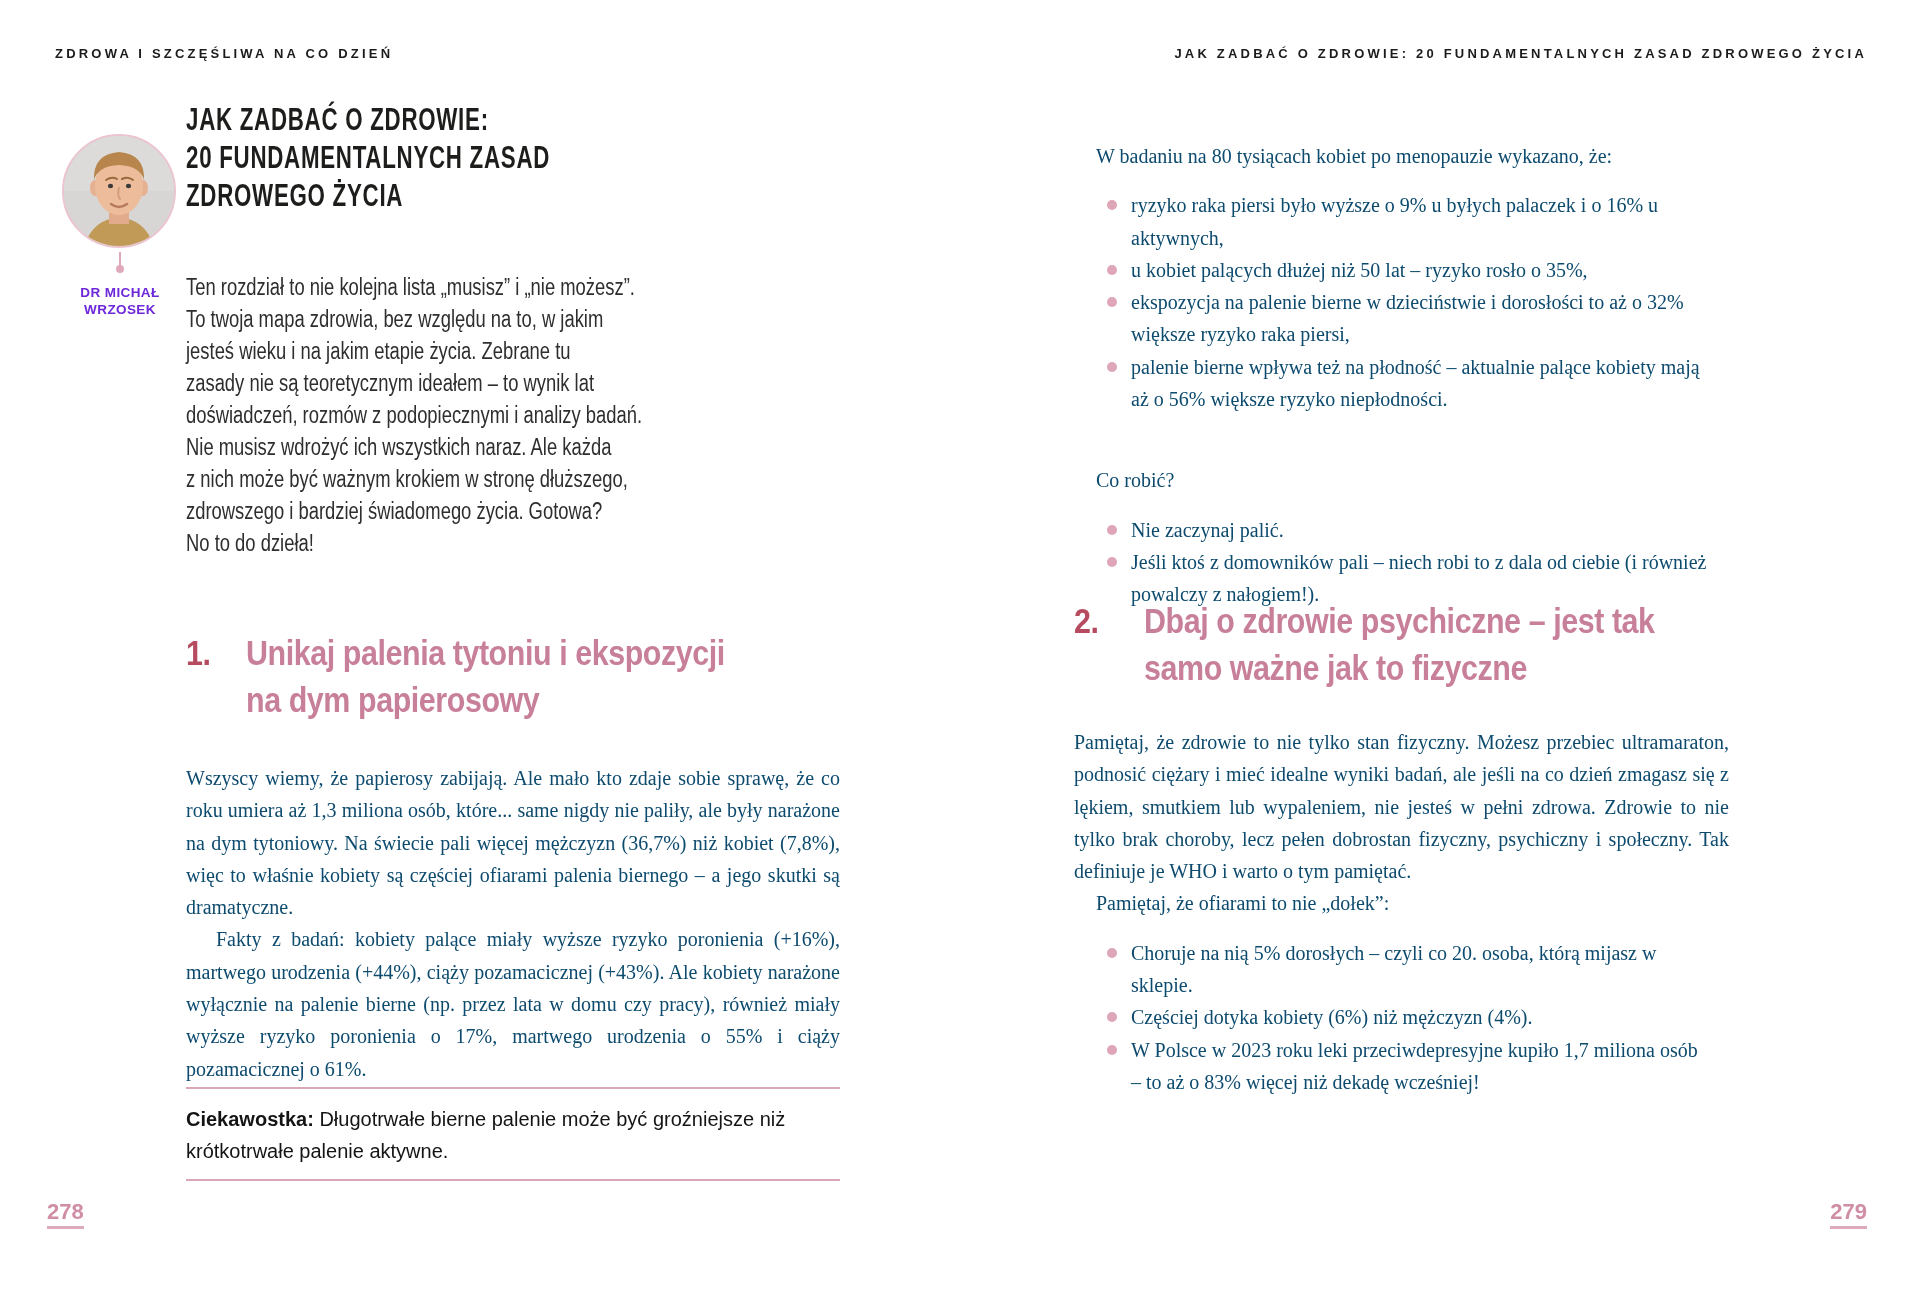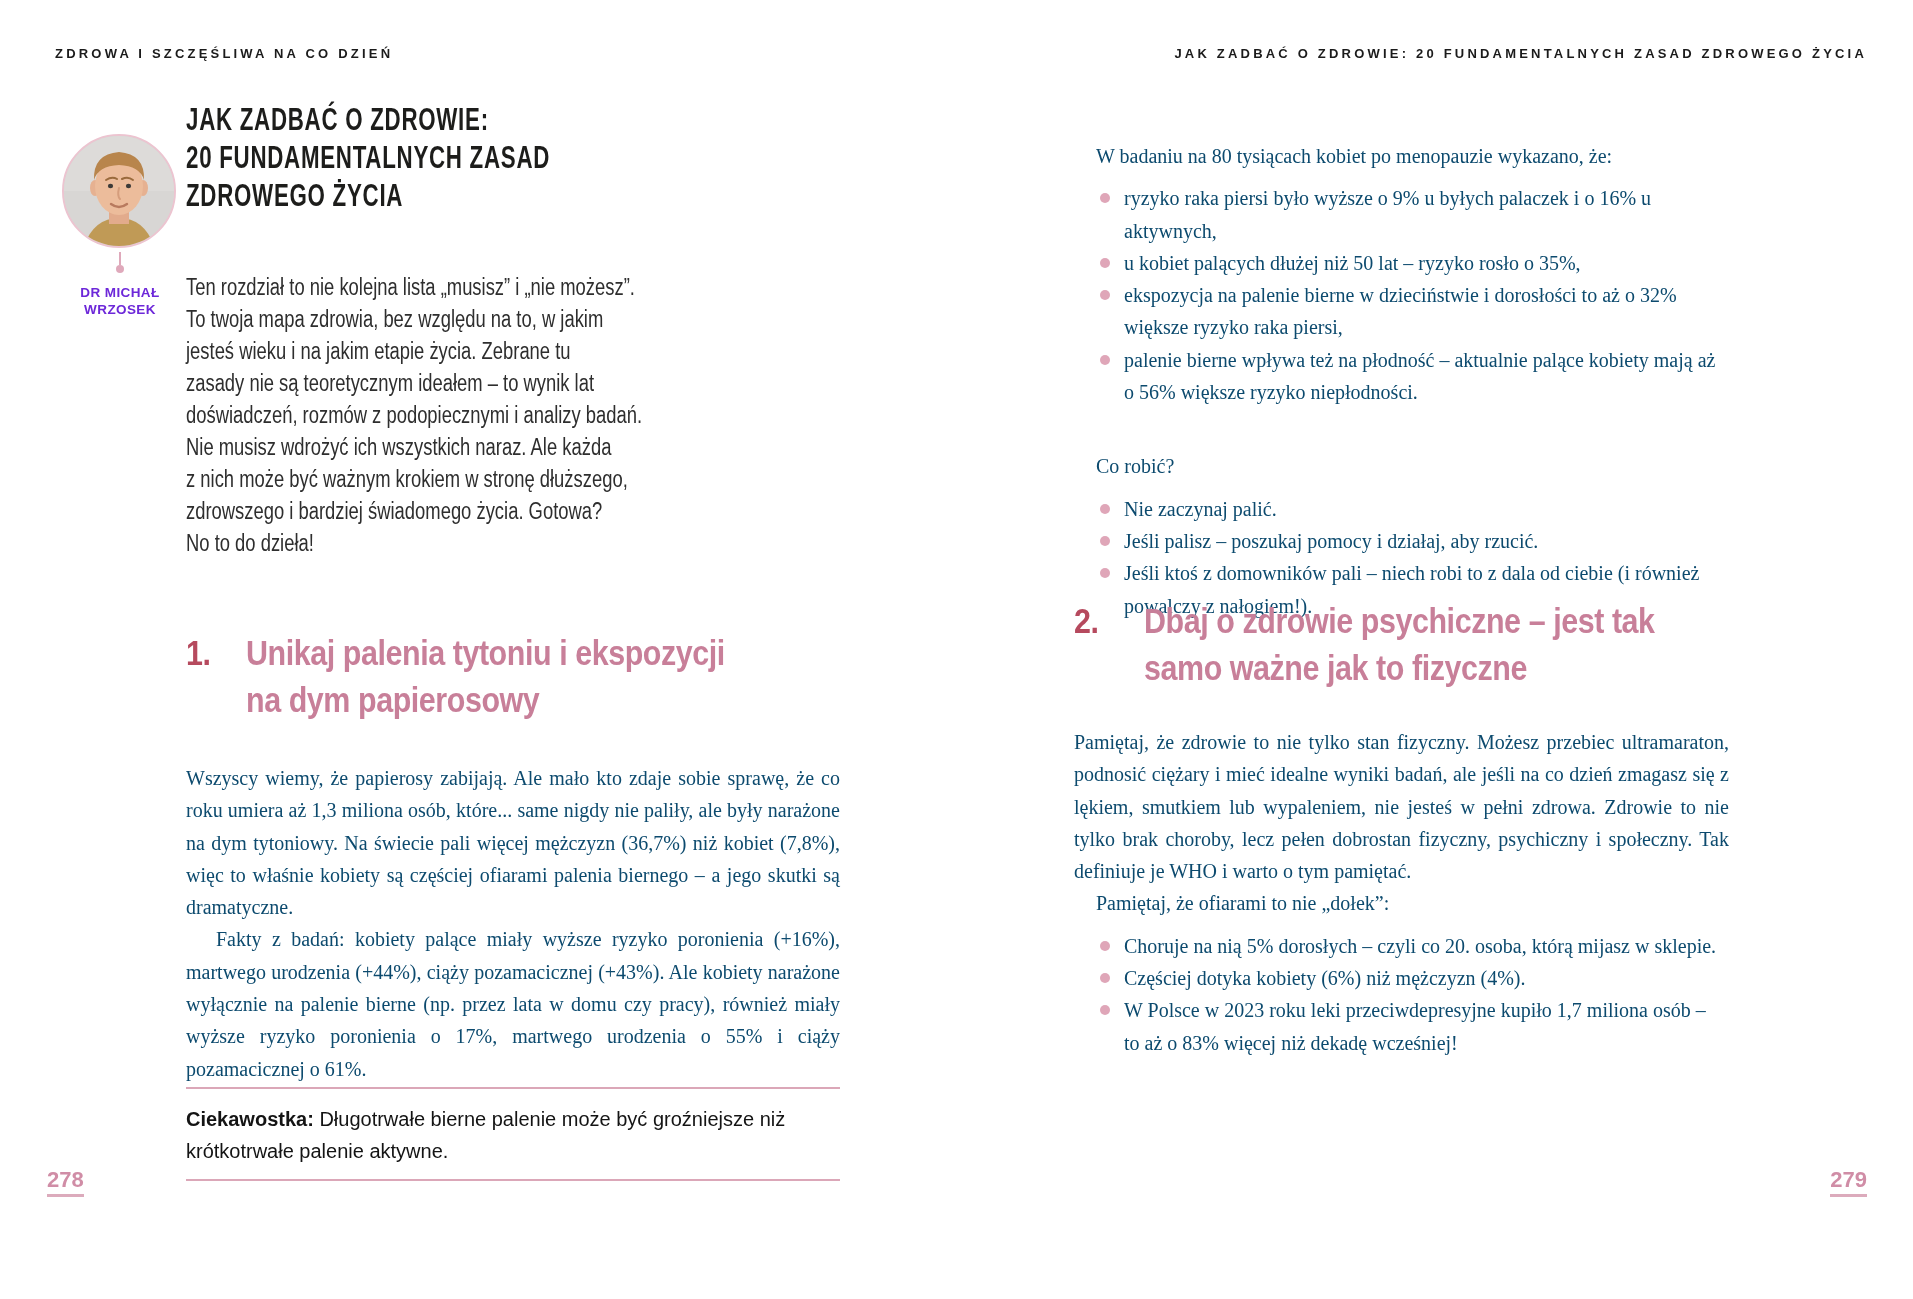--- a/index.html
+++ b/index.html
@@ -69,39 +69,39 @@
   .body-left{position:absolute;left:186px;top:762px;width:654px;}
   .body-left p{margin:0;text-align:justify;}
   .body-left p.indented{text-indent:30px;}
 
   .body-right-top{position:absolute;left:118px;top:140px;width:655px;}
   .body-right-bottom{position:absolute;left:118px;top:726px;width:655px;}
   .lead-line{margin:0;text-indent:22px;}
   .just{margin:0;text-align:justify;}
 
   
-  ul.dots{list-style:none;margin:10px;padding:0;}
+  ul.dots{list-style:none;margin:17px;padding:0;}
   ul.dots li{position:relative;padding-left:40px;margin:0;}
   ul.dots li::before{
     content:"";position:absolute;left:16px;top:11px;width:10px;height:10px;border-radius:50%;
     background:#dfa6b8;
   }
   .gap-sm{height:32px;}
 
   
   .fact-box{position:absolute;left:186px;top:1087px;width:654px;}
   .fact-rule{height:2px;background:#dba7b8;border:0;margin:0;}
   .fact-text{
     margin:14px 0 12px 0;font-size:20px;line-height:32px;color:#141414;
     font-family:"Liberation Sans",sans-serif;
   }
   .fact-text b{font-weight:700;}
 
   
-  .pagenum{position:absolute;top:1168px;font-size:22px;font-weight:700;color:#d08da6;line-height:24px;}
+  .pagenum{position:absolute;top:1200px;font-size:22px;font-weight:700;color:#d08da6;line-height:24px;}
   .pagenum .bar{display:block;height:3px;background:#dcabbc;margin-top:2px;}
   .pn-left{left:47px;}
   .pn-right{right:46px;text-align:right;}
 </style>
 </head>
 <body>
 
 <section class="page page-left">
 
   <div class="runhead lefthead">ZDROWA I SZCZĘŚLIWA NA CO DZIEŃ</div>
@@ -192,21 +192,20 @@
     <ul class="dots">
       <li>ryzyko raka piersi było wyższe o 9% u byłych palaczek i o 16% u aktywnych,</li>
       <li>u kobiet palących dłużej niż 50 lat – ryzyko rosło o 35%,</li>
       <li>ekspozycja na palenie bierne w dzieciństwie i dorosłości to aż o 32% większe ryzyko raka piersi,</li>
       <li>palenie bierne wpływa też na płodność – aktualnie palące kobiety mają aż o 56% większe ryzyko niepłodności.</li>
     </ul>
     <div class="gap-sm"></div>
     <p class="lead-line">Co robić?</p>
     <ul class="dots">
       <li>Nie zaczynaj palić.</li>
-      <li>Jeśli palisz – poszukaj pomocy i działaj, aby rzucić.</li>
       <li>Jeśli ktoś z domowników pali – niech robi to z dala od ciebie (i również powalczy z nałogiem!).</li>
     </ul>
   </div>
 
   <div class="section-heading sh-right">
     <span class="num">2.</span>
     <span class="stitle">
       <span>Dbaj o zdrowie psychiczne – jest tak</span><br>
       <span>samo ważne jak to fizyczne</span>
     </span>

